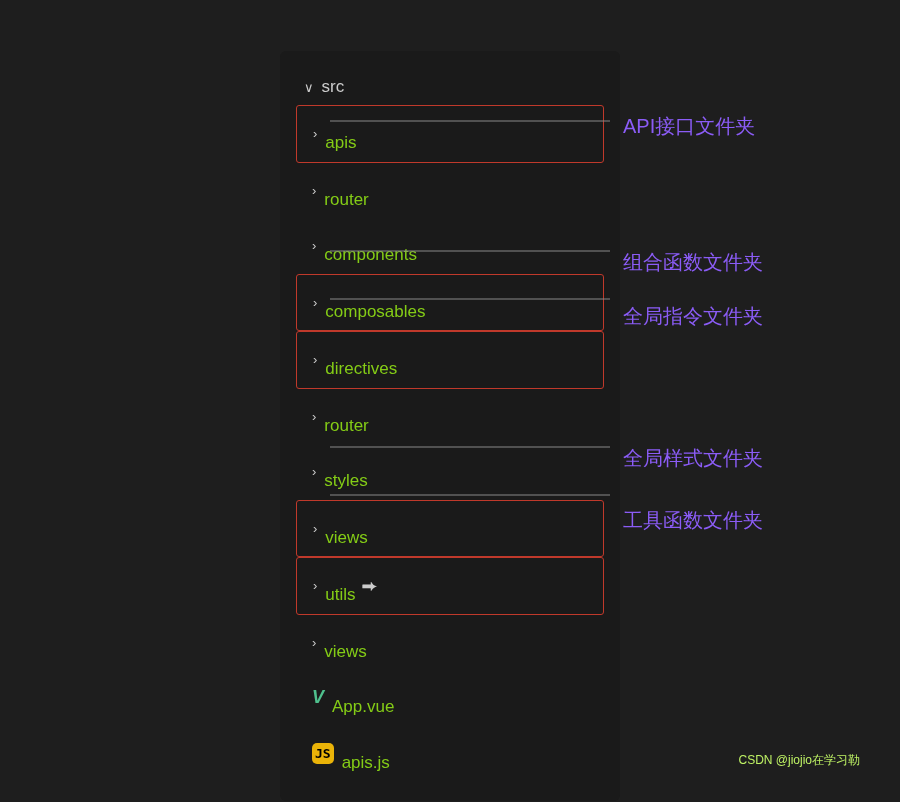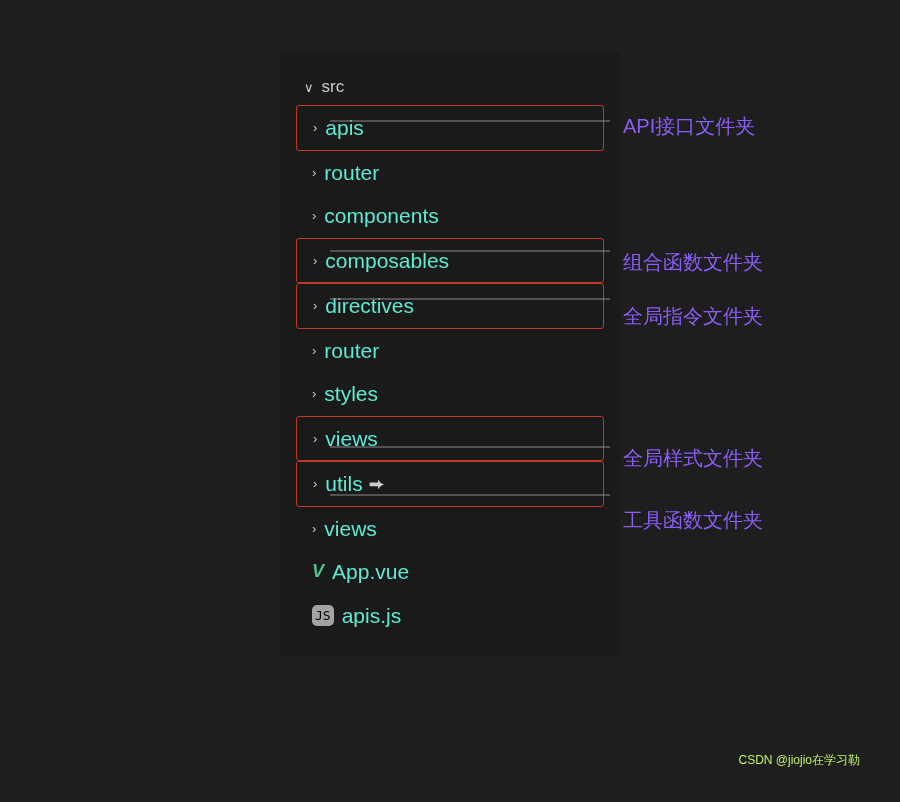--- a/index.html
+++ b/index.html
@@ -44,22 +44,23 @@
     }
 
     .tree-item .chevron {
       margin-right: 8px;
       font-size: 13px;
       color: #cccccc;
       flex-shrink: 0;
     }
 
     .tree-item .label {
-      font-size: 21px;
-      color: #5eead4;
+      font-size: 17px;
+      color: #84cc16;
+      margin-top: 18px;
     }
 
     .tree-item.highlighted {
       border: 1.5px solid #c0392b;
       border-radius: 3px;
       background: transparent;
     }
 
     .tree-item.indented {
       padding-left: 16px;
@@ -82,24 +83,24 @@
     .vue-icon {
       color: #4fc08d;
       font-weight: 900;
       font-size: 18px;
       margin-right: 8px;
       font-style: italic;
     }
 
     .js-icon {
       color: #f0db4f;
-      font-weight: 400;
+      font-weight: 700;
       font-size: 13px;
       margin-right: 8px;
-      background: #a3a3a3;
+      background: #eab308;
       color: #000;
       padding: 1px 3px;
       border-radius: 5px;
       font-family: monospace;
     }
 
     .annotation-text {
       color: #8b5cf6;
       font-size: 20px;
       margin-left: 8px;

